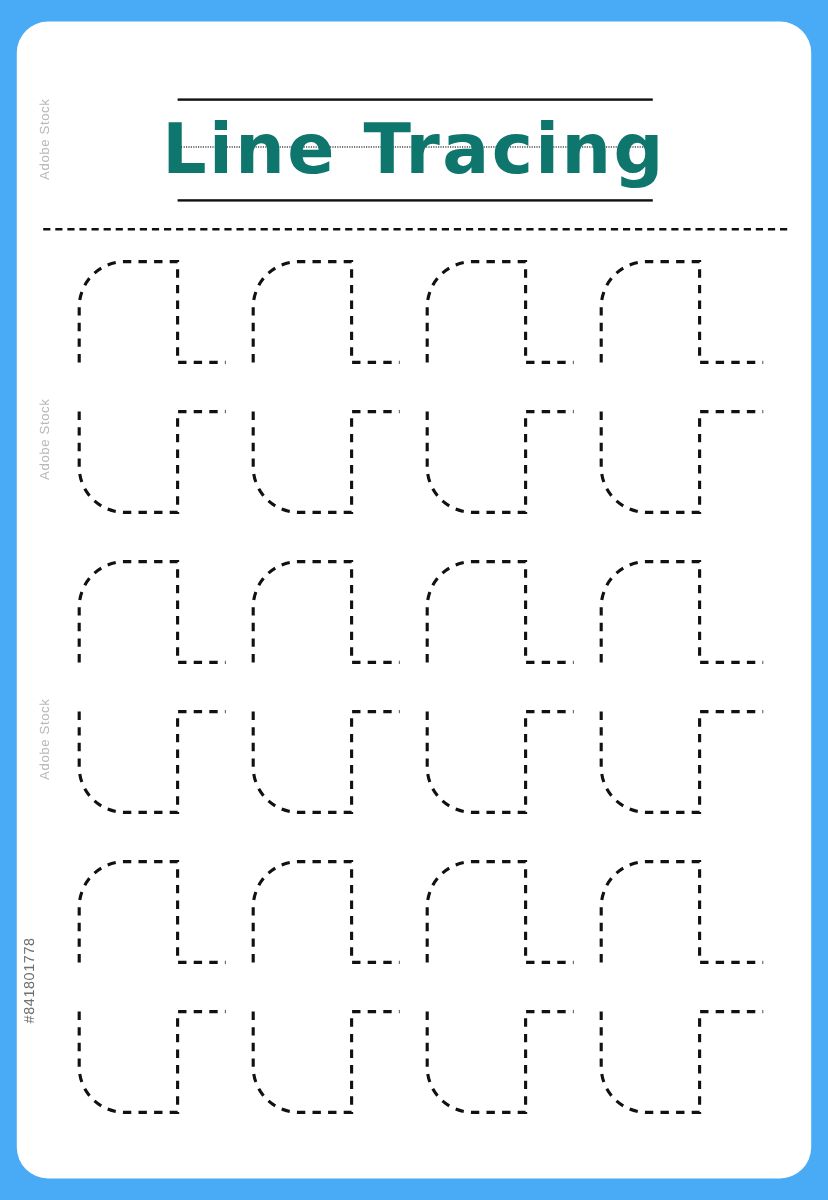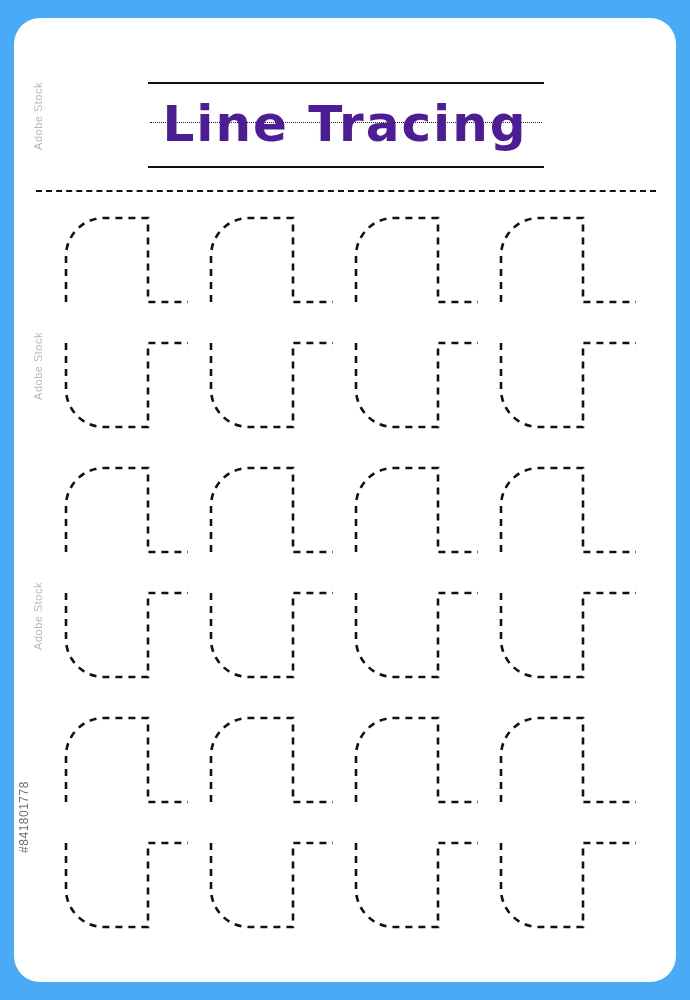--- a/index.html
+++ b/index.html
@@ -65,24 +65,24 @@
     width: 396px;
     height: 2px;
     background: #111111;
   }
   #worksheet-title {
     position: absolute;
     left: 0;
     top: 18px;
     width: 662px;
     font-family: "DejaVu Sans", sans-serif;
-    font-size: 50px;
+    font-size: 58px;
     font-weight: 700;
     letter-spacing: 2px;
-    color: #4c1d95;
+    color: #0f766e;
     line-height: 84px;
   }
 
   
   #title-dashed-sep {
     position: absolute;
     left: 22px;
     top: 172px;
     width: 620px;
     height: 0;

